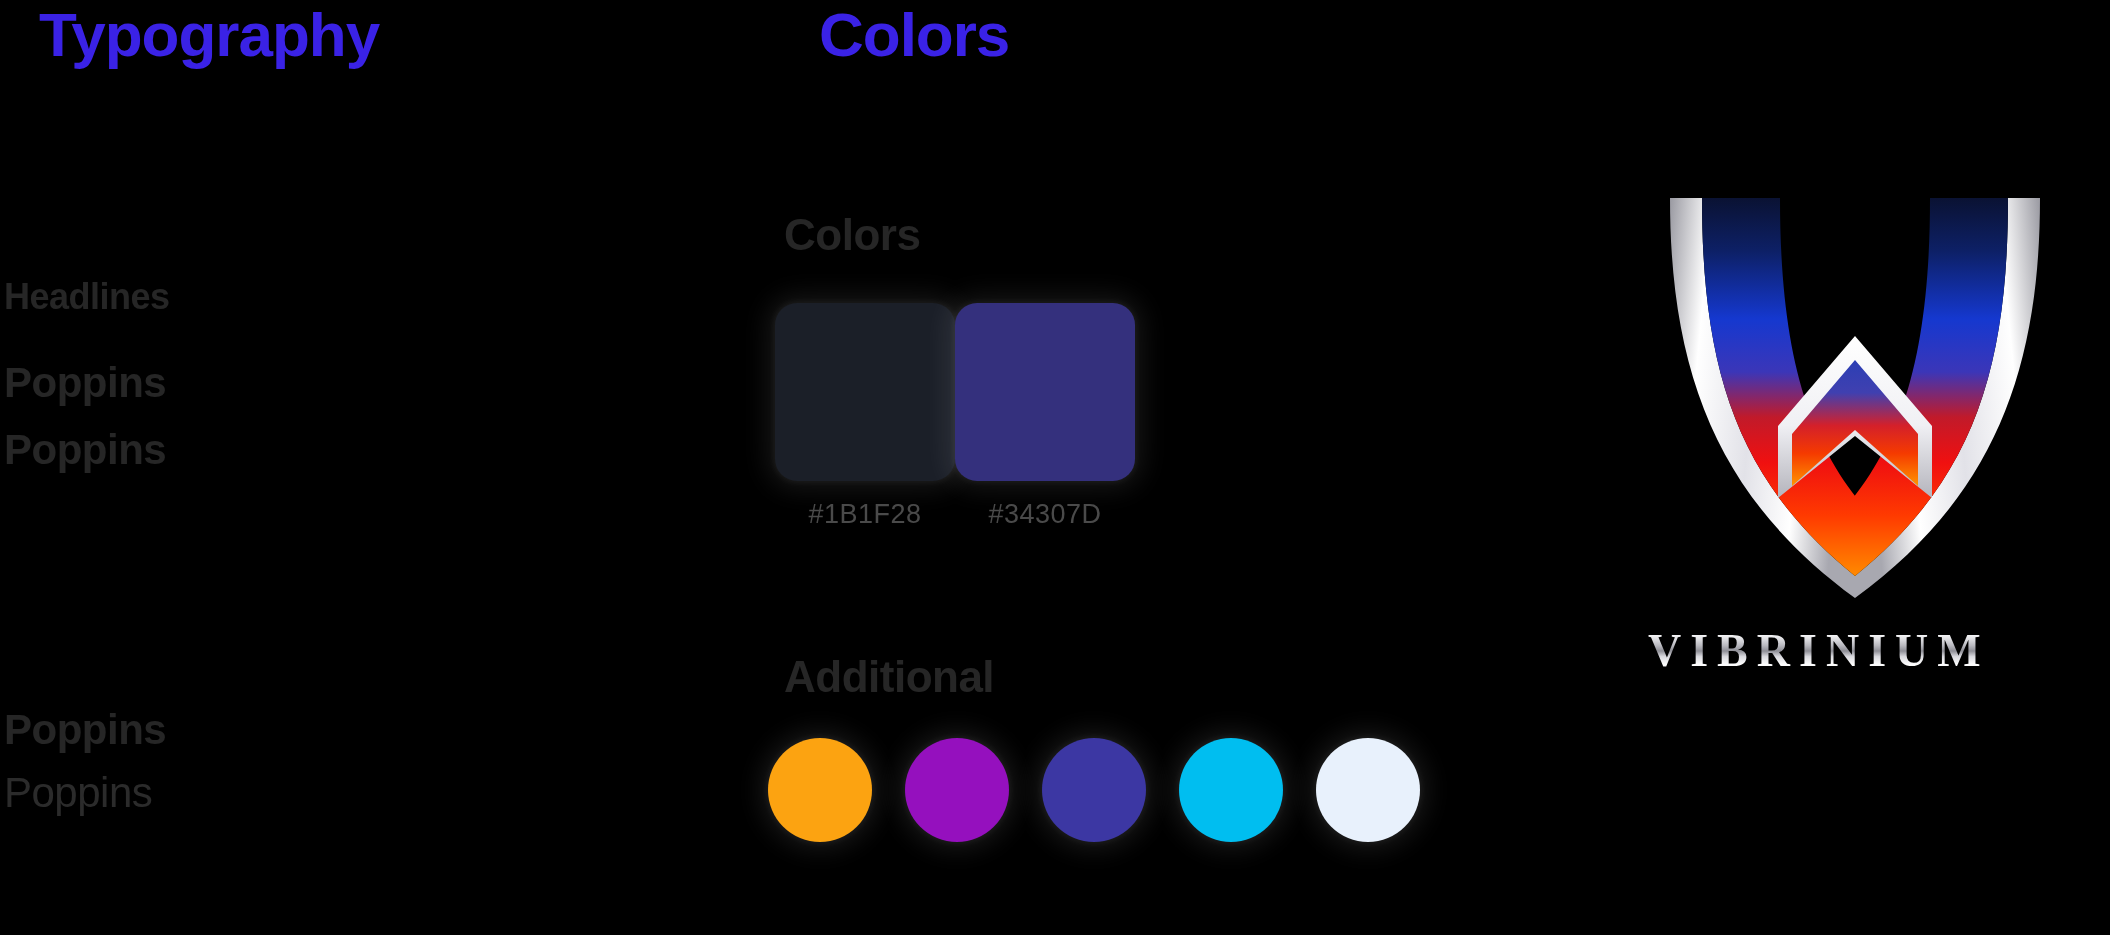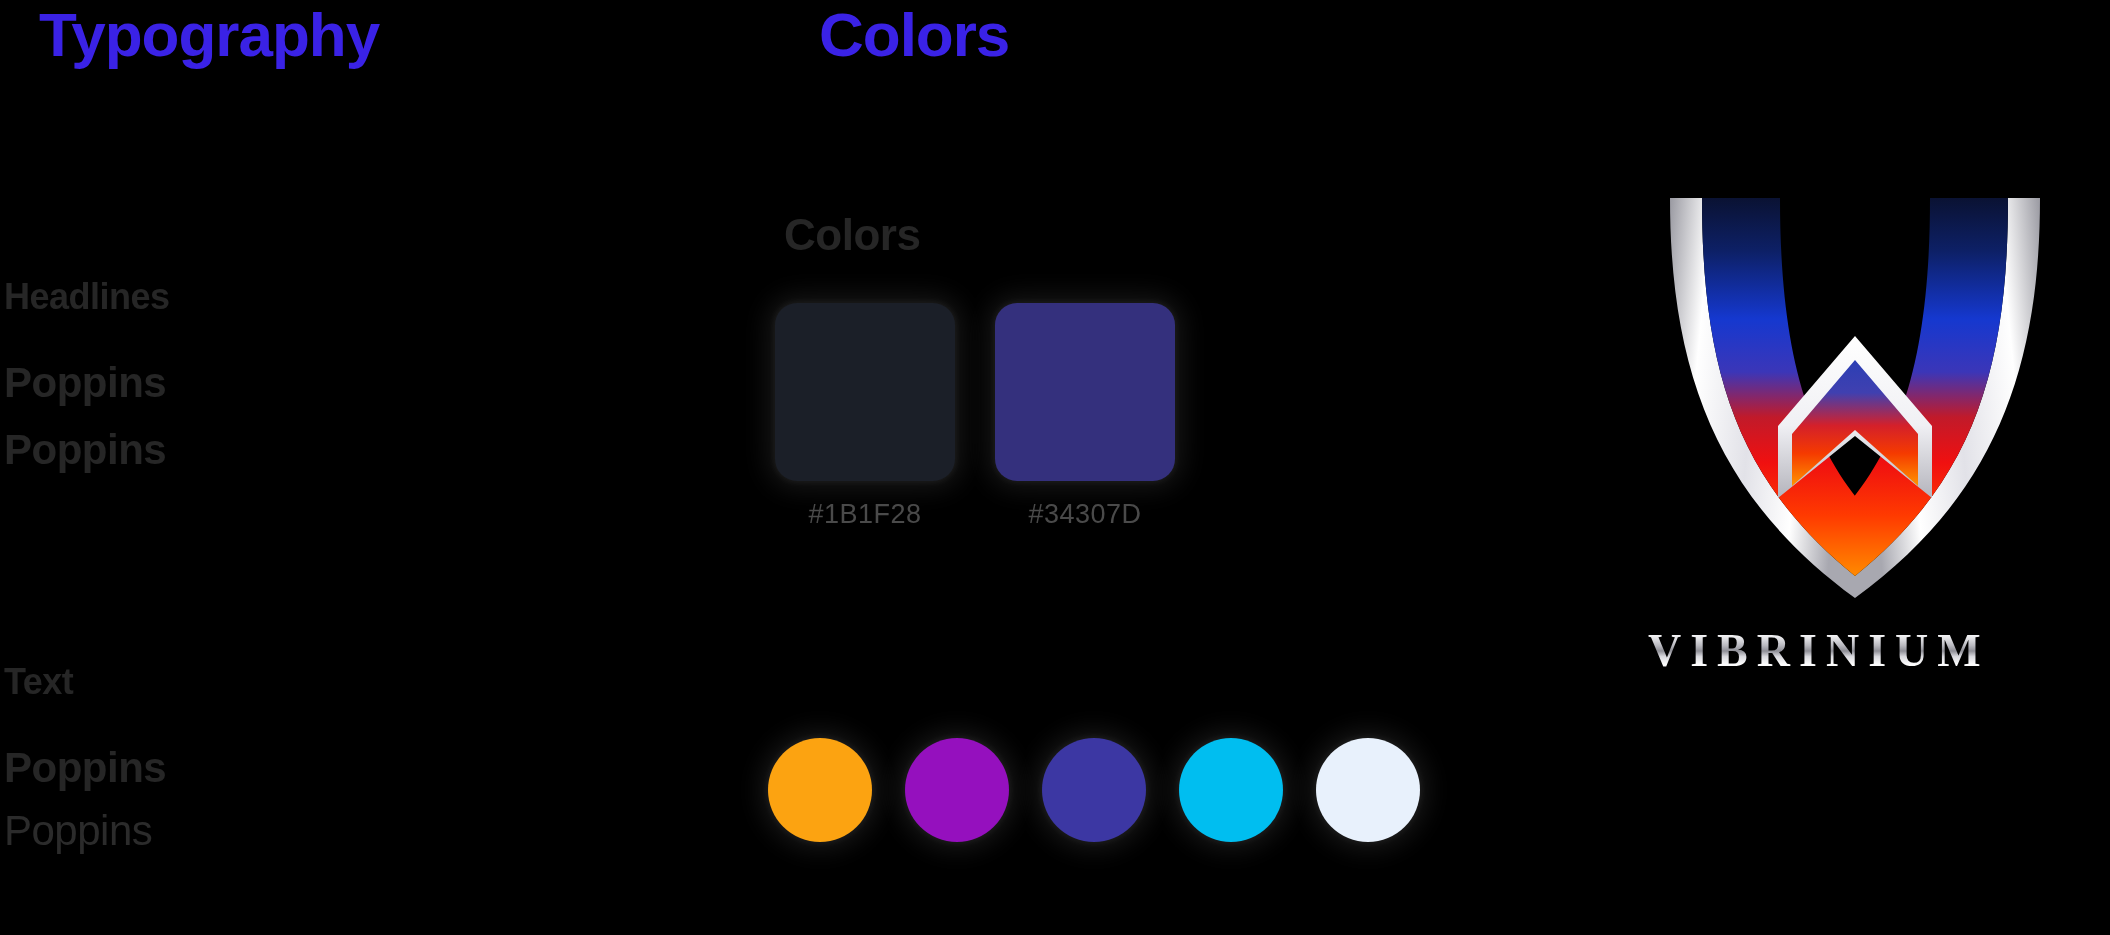--- a/index.html
+++ b/index.html
@@ -74,21 +74,20 @@
     white-space:nowrap;
   }
   #label-general    { left:784px; top:213px; }
   #label-additional { left:784px; top:655px; }
 
   .swatch-row-general {
     position:absolute;
     left:775px;
     top:303px;
     display:flex;
-    gap:40px;
   }
   .swatch-cell {
     display:flex;
     flex-direction:column;
     align-items:center;
     width:180px;
   }
   .swatch-square {
     width:180px;
     height:178px;
@@ -159,21 +158,20 @@
 <div class="typo-col">
   <div class="section-heading" id="heading-typography" style="color: rgb(58, 34, 230);">Typography</div>
 
   <div class="typo-group" id="typo-group-headlines">
     <div class="typo-group-label">Headlines</div>
     <div class="typo-sample s-bold-lg">Poppins</div>
     <div class="typo-sample s-bold-md">Poppins</div>
   </div>
 
   <div class="typo-group" id="typo-group-text">
-    <div class="typo-group-label">Text</div>
     <div class="typo-sample s-bold-lg">Poppins</div>
     <div class="typo-sample s-reg-md">Poppins</div>
   </div>
 </div>
 
 <div class="colors-col">
   <div class="section-heading" id="heading-colors" style="color: rgb(58, 34, 230);">Colors</div>
 
   <div class="colors-sub-label" id="label-general">Colors</div>
 
@@ -181,20 +179,21 @@
     <div class="swatch-cell">
       <div class="swatch-square" style="background-color: rgb(27, 31, 40);"></div>
       <div class="swatch-hex">#1B1F28</div>
     </div>
     <div class="swatch-cell">
       <div class="swatch-square" style="background-color: rgb(52, 48, 125);"></div>
       <div class="swatch-hex">#34307D</div>
     </div>
   </div>
 
+  <div class="colors-sub-label" id="label-additional">Additional</div>
 
   <div class="swatch-row-additional">
     <div class="swatch-circle" style="background-color: rgb(252, 163, 17);"></div>
     <div class="swatch-circle" style="background-color: rgb(149, 16, 190);"></div>
     <div class="swatch-circle" style="background-color: rgb(60, 55, 163);"></div>
     <div class="swatch-circle" style="background-color: rgb(0, 190, 240);"></div>
     <div class="swatch-circle" style="background-color: rgb(232, 241, 252);"></div>
   </div>
 </div>
 

